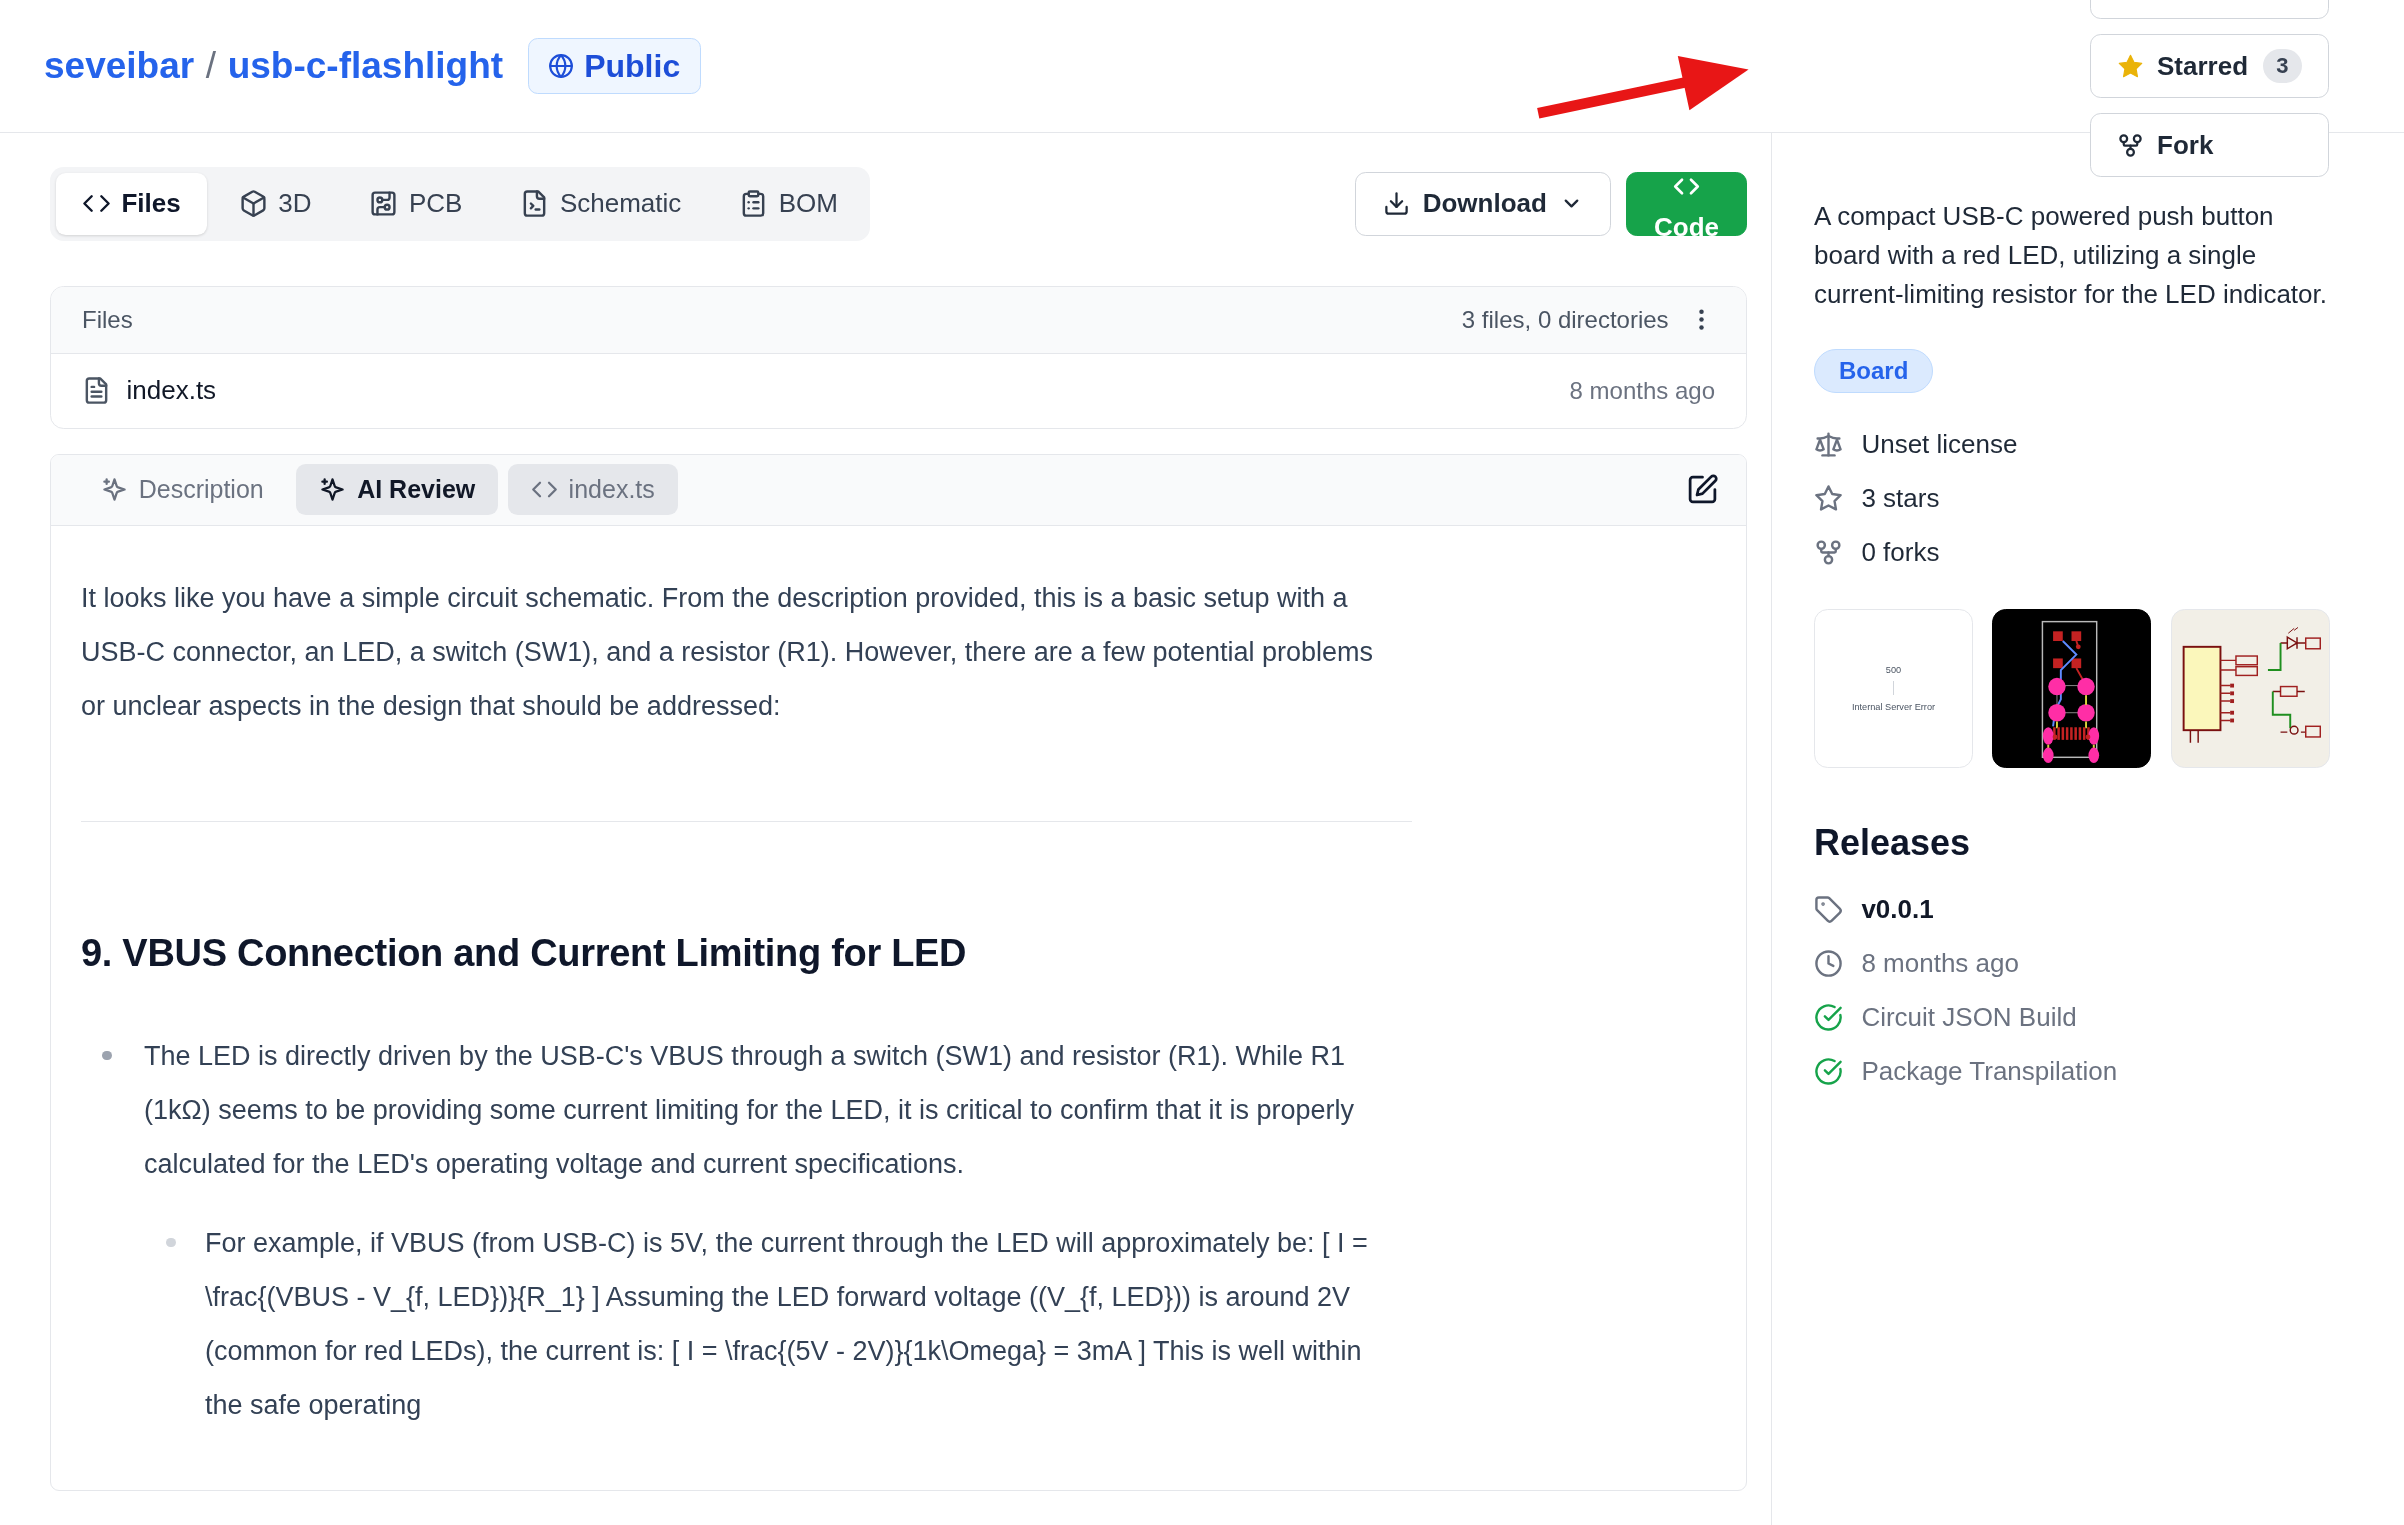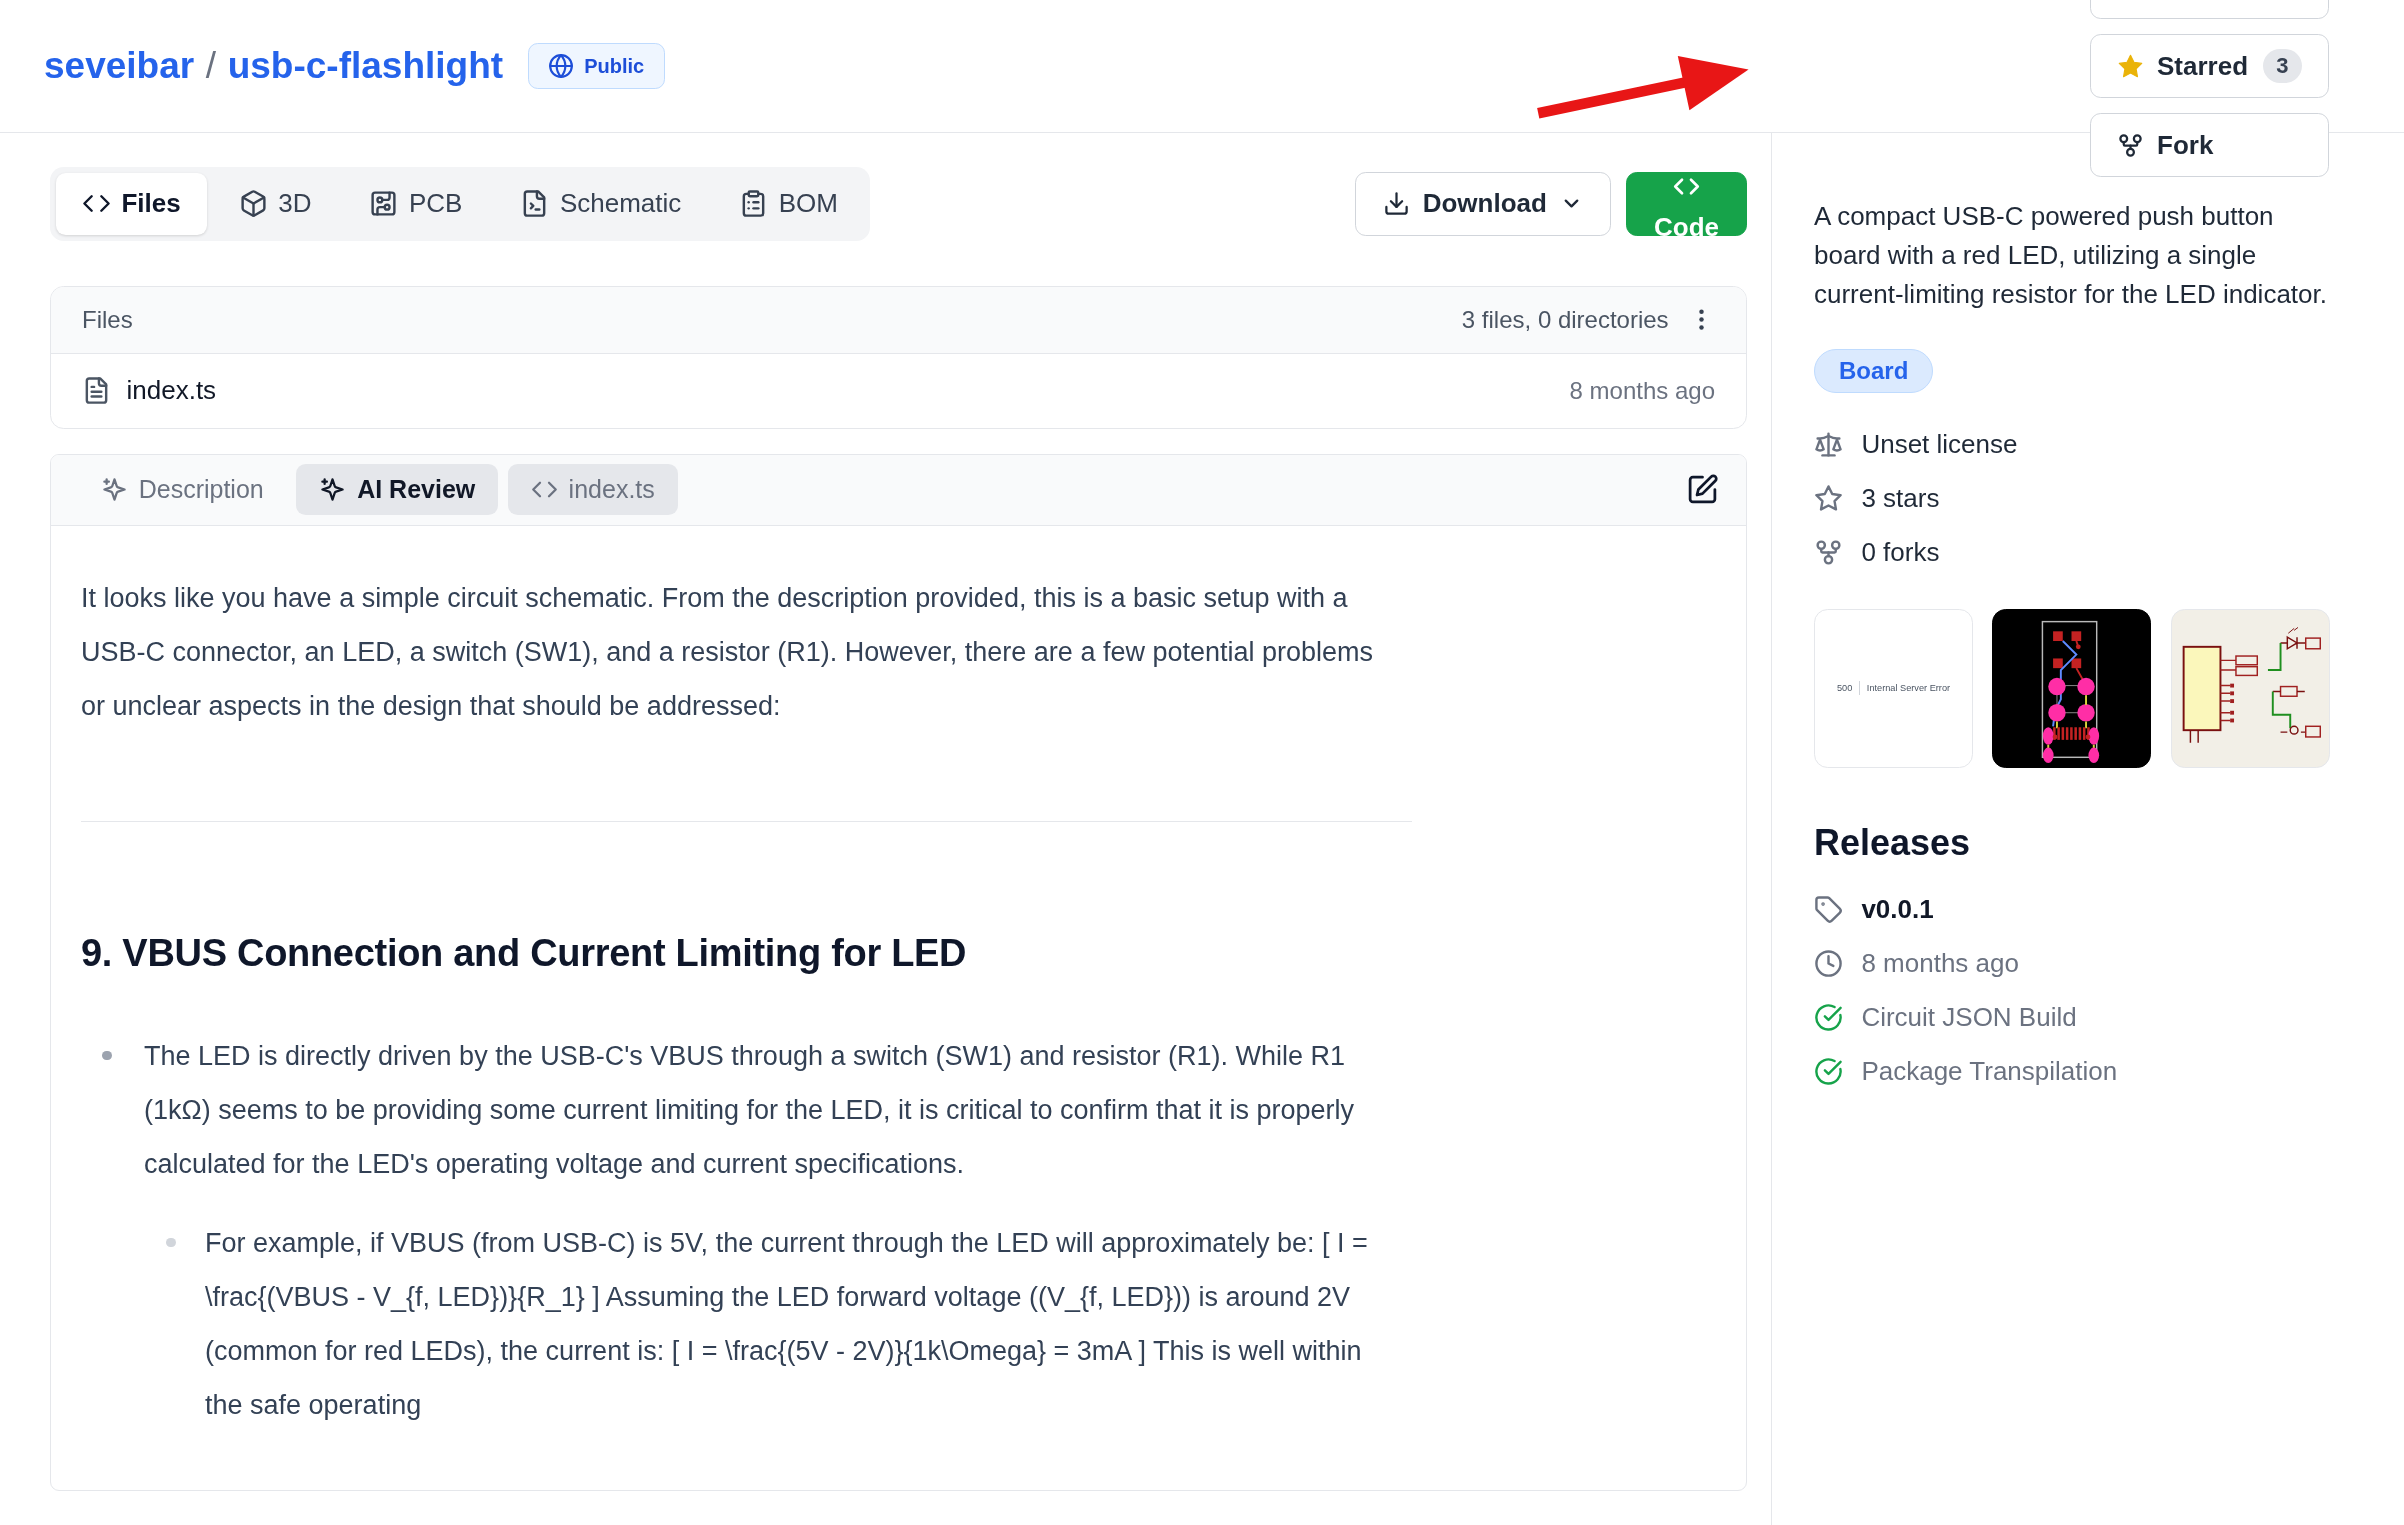--- a/index.html
+++ b/index.html
@@ -8,21 +8,21 @@
   button{font-family:inherit;background:none;border:none;padding:0;cursor:pointer;color:inherit;}
 
   
   .page-header{height:133px;box-sizing:border-box;border-bottom:1px solid #e5e7eb;
     display:flex;align-items:center;justify-content:space-between;padding:0 76px 0 44px;}
   .breadcrumb{display:flex;align-items:center;font-size:37px;font-weight:700;}
   .breadcrumb a{color:#2563eb;text-decoration:none;}
   .breadcrumb .sep{color:#6b7280;margin:0 11.6px;font-weight:400;}
   .badge-public{display:inline-flex;align-items:center;gap:9.7px;margin-left:25px;
     background:#eff6ff;border:1px solid #bfdbfe;color:#1d4ed8;border-radius:9.7px;
-    padding:8.7px 19.4px;font-size:20px;font-weight:700;}
+    padding:8.7px 19.4px;font-size:32px;font-weight:700;}
   .header-actions{display:flex;gap:15px;flex-direction:column;}
   .hbtn{display:inline-flex;align-items:center;gap:12.6px;height:64px;padding:0 26px;
     background:#fff;border:1px solid #d1d5db;border-radius:10.7px;font-size:26px;
     font-weight:600;color:#1f2937;}
   .hbtn .count{background:#e5e7eb;border-radius:969px;padding:3.9px 13.6px;font-size:22px;
     font-weight:600;color:#374151;margin-left:1.9px;}
   .star-filled{color:#eab308;}
 
   .annot-arrow{position:absolute;left:1514px;top:53px;z-index:50;pointer-events:none;}
 
@@ -79,21 +79,21 @@
   .tag-pill{display:inline-flex;margin-top:35px;padding:6.8px 24px;border-radius:969px;
     background:#dbeafe;border:1.9px solid #bfdbfe;color:#2563eb;font-size:24px;font-weight:700;}
   .meta{margin-top:25px;}
   .meta-row,.rel-row{display:flex;align-items:center;gap:18.4px;height:54px;font-size:26px;color:#1f2937;}
   .meta-row svg{color:#6b7280;}
   .thumbs{margin-top:29px;display:flex;gap:19.4px;}
   .thumb{width:157px;height:157px;border:1px solid #e5e7eb;border-radius:13.6px;overflow:hidden;
     background:#fff;display:flex;align-items:center;justify-content:center;}
   .thumb-pcb{background:#000;border-color:#000;}
   .thumb-sch{background:#f2efe7;}
-  .err{display:flex;align-items:center;gap:6.8px;font-size:9.2px;color:#4b5563;white-space:nowrap;}
+  .err{display:flex;align-items:center;gap:6.8px;font-size:9.2px;color:#4b5563;white-space:nowrap;flex-direction:column;}
   .err .div{width:1px;height:13.6px;background:#d1d5db;}
   .rel-title{margin:54px 0 0;}
   .rel-list{margin-top:19.4px;}
   .rel-version{color:#111827;font-weight:600;}
   .rel-muted{color:#6b7280;}
   .rel-row .i-gray{color:#6b7280;}
   .rel-row .i-green{color:#16a34a;}
 </style>
 </head>
 <body>

